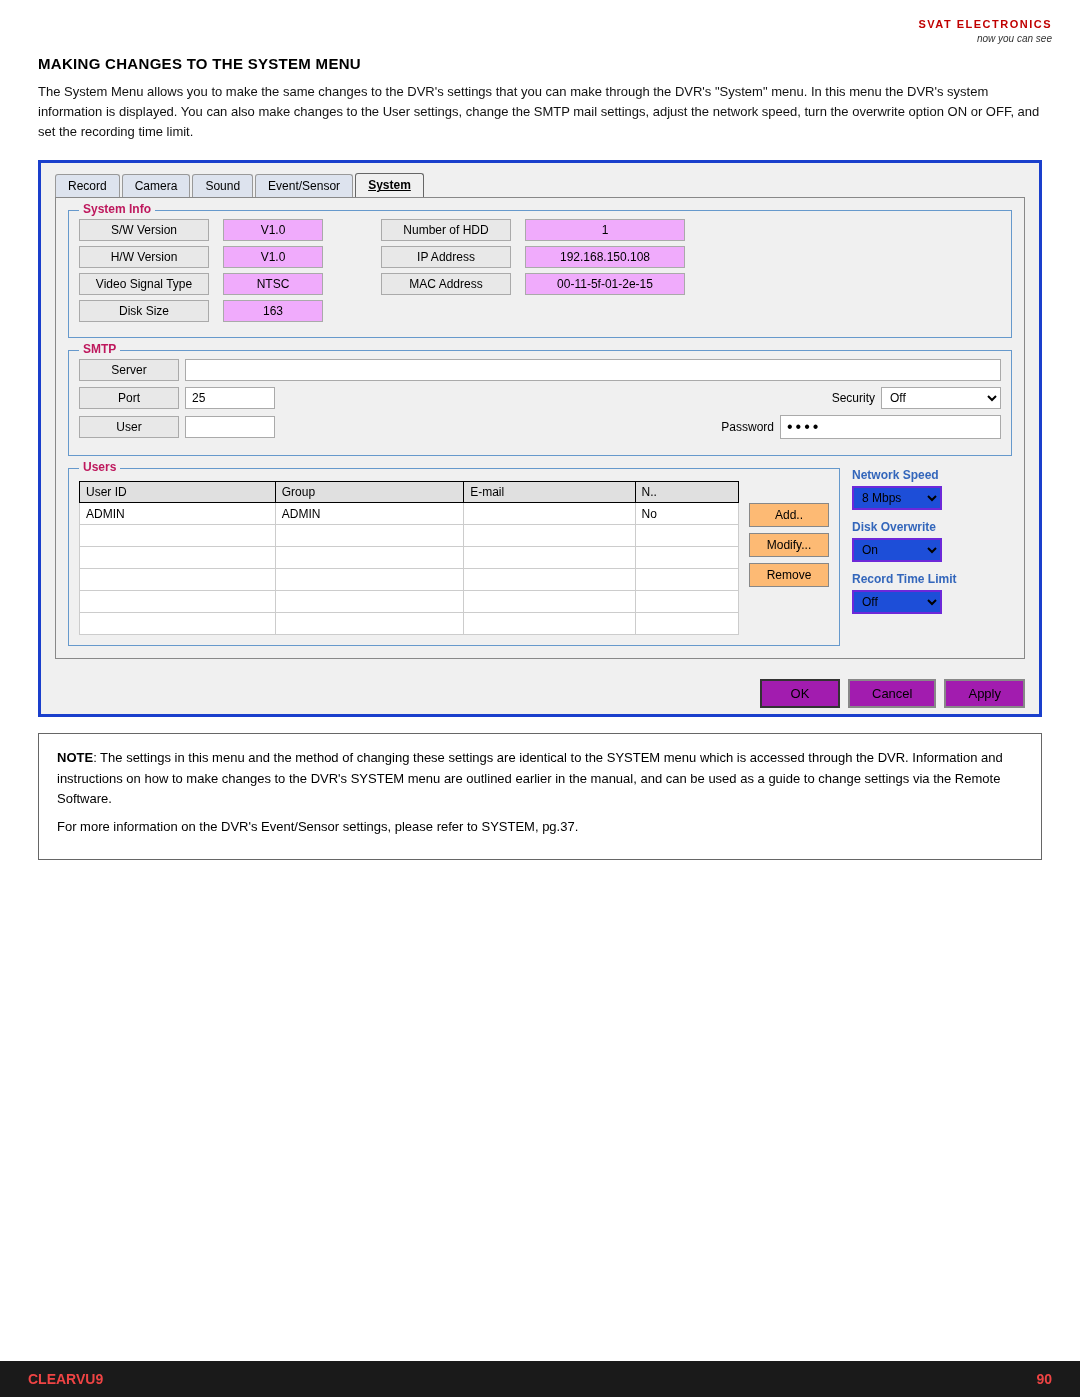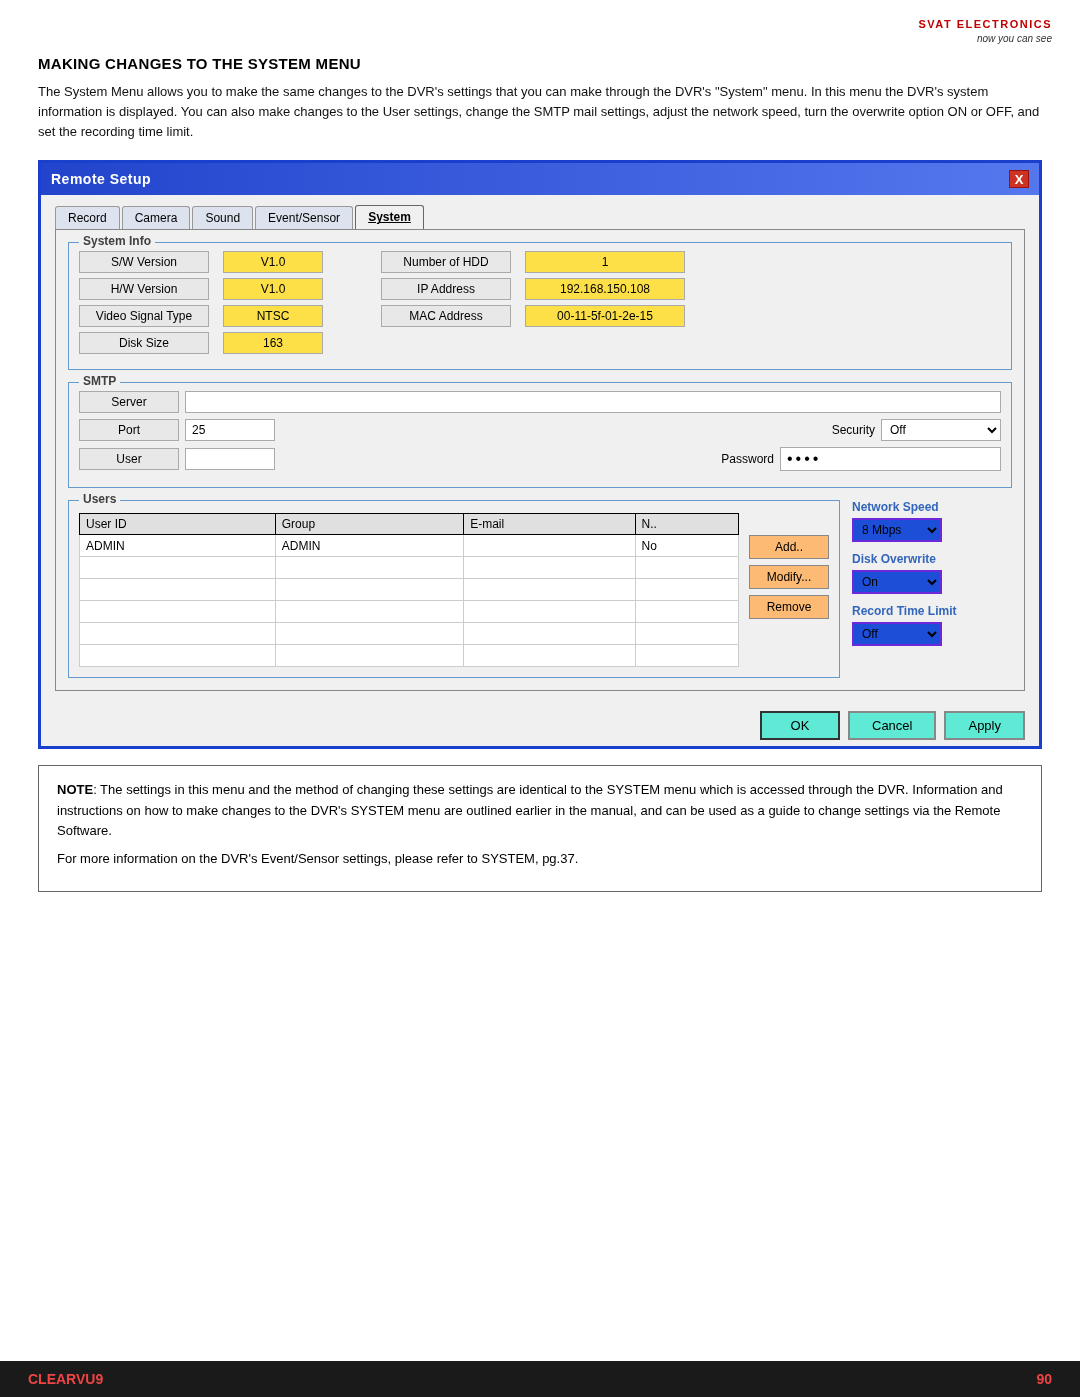--- a/index.html
+++ b/index.html
@@ -143,21 +143,21 @@
       margin-bottom: 12px;
       padding: 8px 10px 10px 10px;
       position: relative;
       background: #f0f0f0;
     }
     .section-label {
       position: absolute;
       top: -9px;
       left: 10px;
       background: #f0f0f0;
-      color: #404040;
+      color: #be185d;
       font-size: 12px;
       font-weight: bold;
       padding: 0 4px;
     }
 
     
     .info-row {
       display: flex;
       align-items: center;
       margin-bottom: 5px;
@@ -165,21 +165,21 @@
     }
     .info-label {
       background: #e8e8e8;
       border: 1px solid #aaa;
       padding: 3px 8px;
       font-size: 12px;
       min-width: 130px;
       text-align: center;
     }
     .info-value {
-      background: #fde047;
+      background: #f0abfc;
       border: 1px solid #aaa;
       padding: 3px 8px;
       font-size: 12px;
       min-width: 100px;
       text-align: center;
     }
     .info-value.wide {
       min-width: 160px;
     }
 
@@ -291,21 +291,21 @@
     }
 
     
     .dialog-footer {
       display: flex;
       justify-content: flex-end;
       padding: 8px 14px 6px 14px;
       gap: 8px;
     }
     .footer-btn {
-      background: #5eead4;
+      background: #a21caf;
       border: 2px solid #888;
       padding: 5px 22px;
       font-size: 13px;
       cursor: pointer;
       min-width: 80px;
       text-align: center;
     }
     .footer-btn.default {
       border-color: #333;
     }
@@ -355,24 +355,20 @@
     </div>
   </div>
 
   <div class="main-content">
 
     <div class="page-heading">Making Changes to the System Menu</div>
     <div class="intro-text">The System Menu allows you to make the same changes to the DVR's settings that you can make through the DVR's "System" menu.  In this menu the DVR's system information is displayed.  You can also make changes to the User settings, change the SMTP mail settings, adjust the network speed, turn the overwrite option ON or OFF, and set the recording time limit.</div>
 
     <div class="dialog-box">
 
-      <div class="dialog-titlebar">
-        <span class="dialog-title">Remote  Setup</span>
-        <div class="dialog-close-btn">X</div>
-      </div>
 
       <div class="dialog-body">
 
         <div class="tabs-row">
           <div class="tab">Record</div>
           <div class="tab">Camera</div>
           <div class="tab">Sound</div>
           <div class="tab">Event/Sensor</div>
           <div class="tab active">System</div>
         </div>

